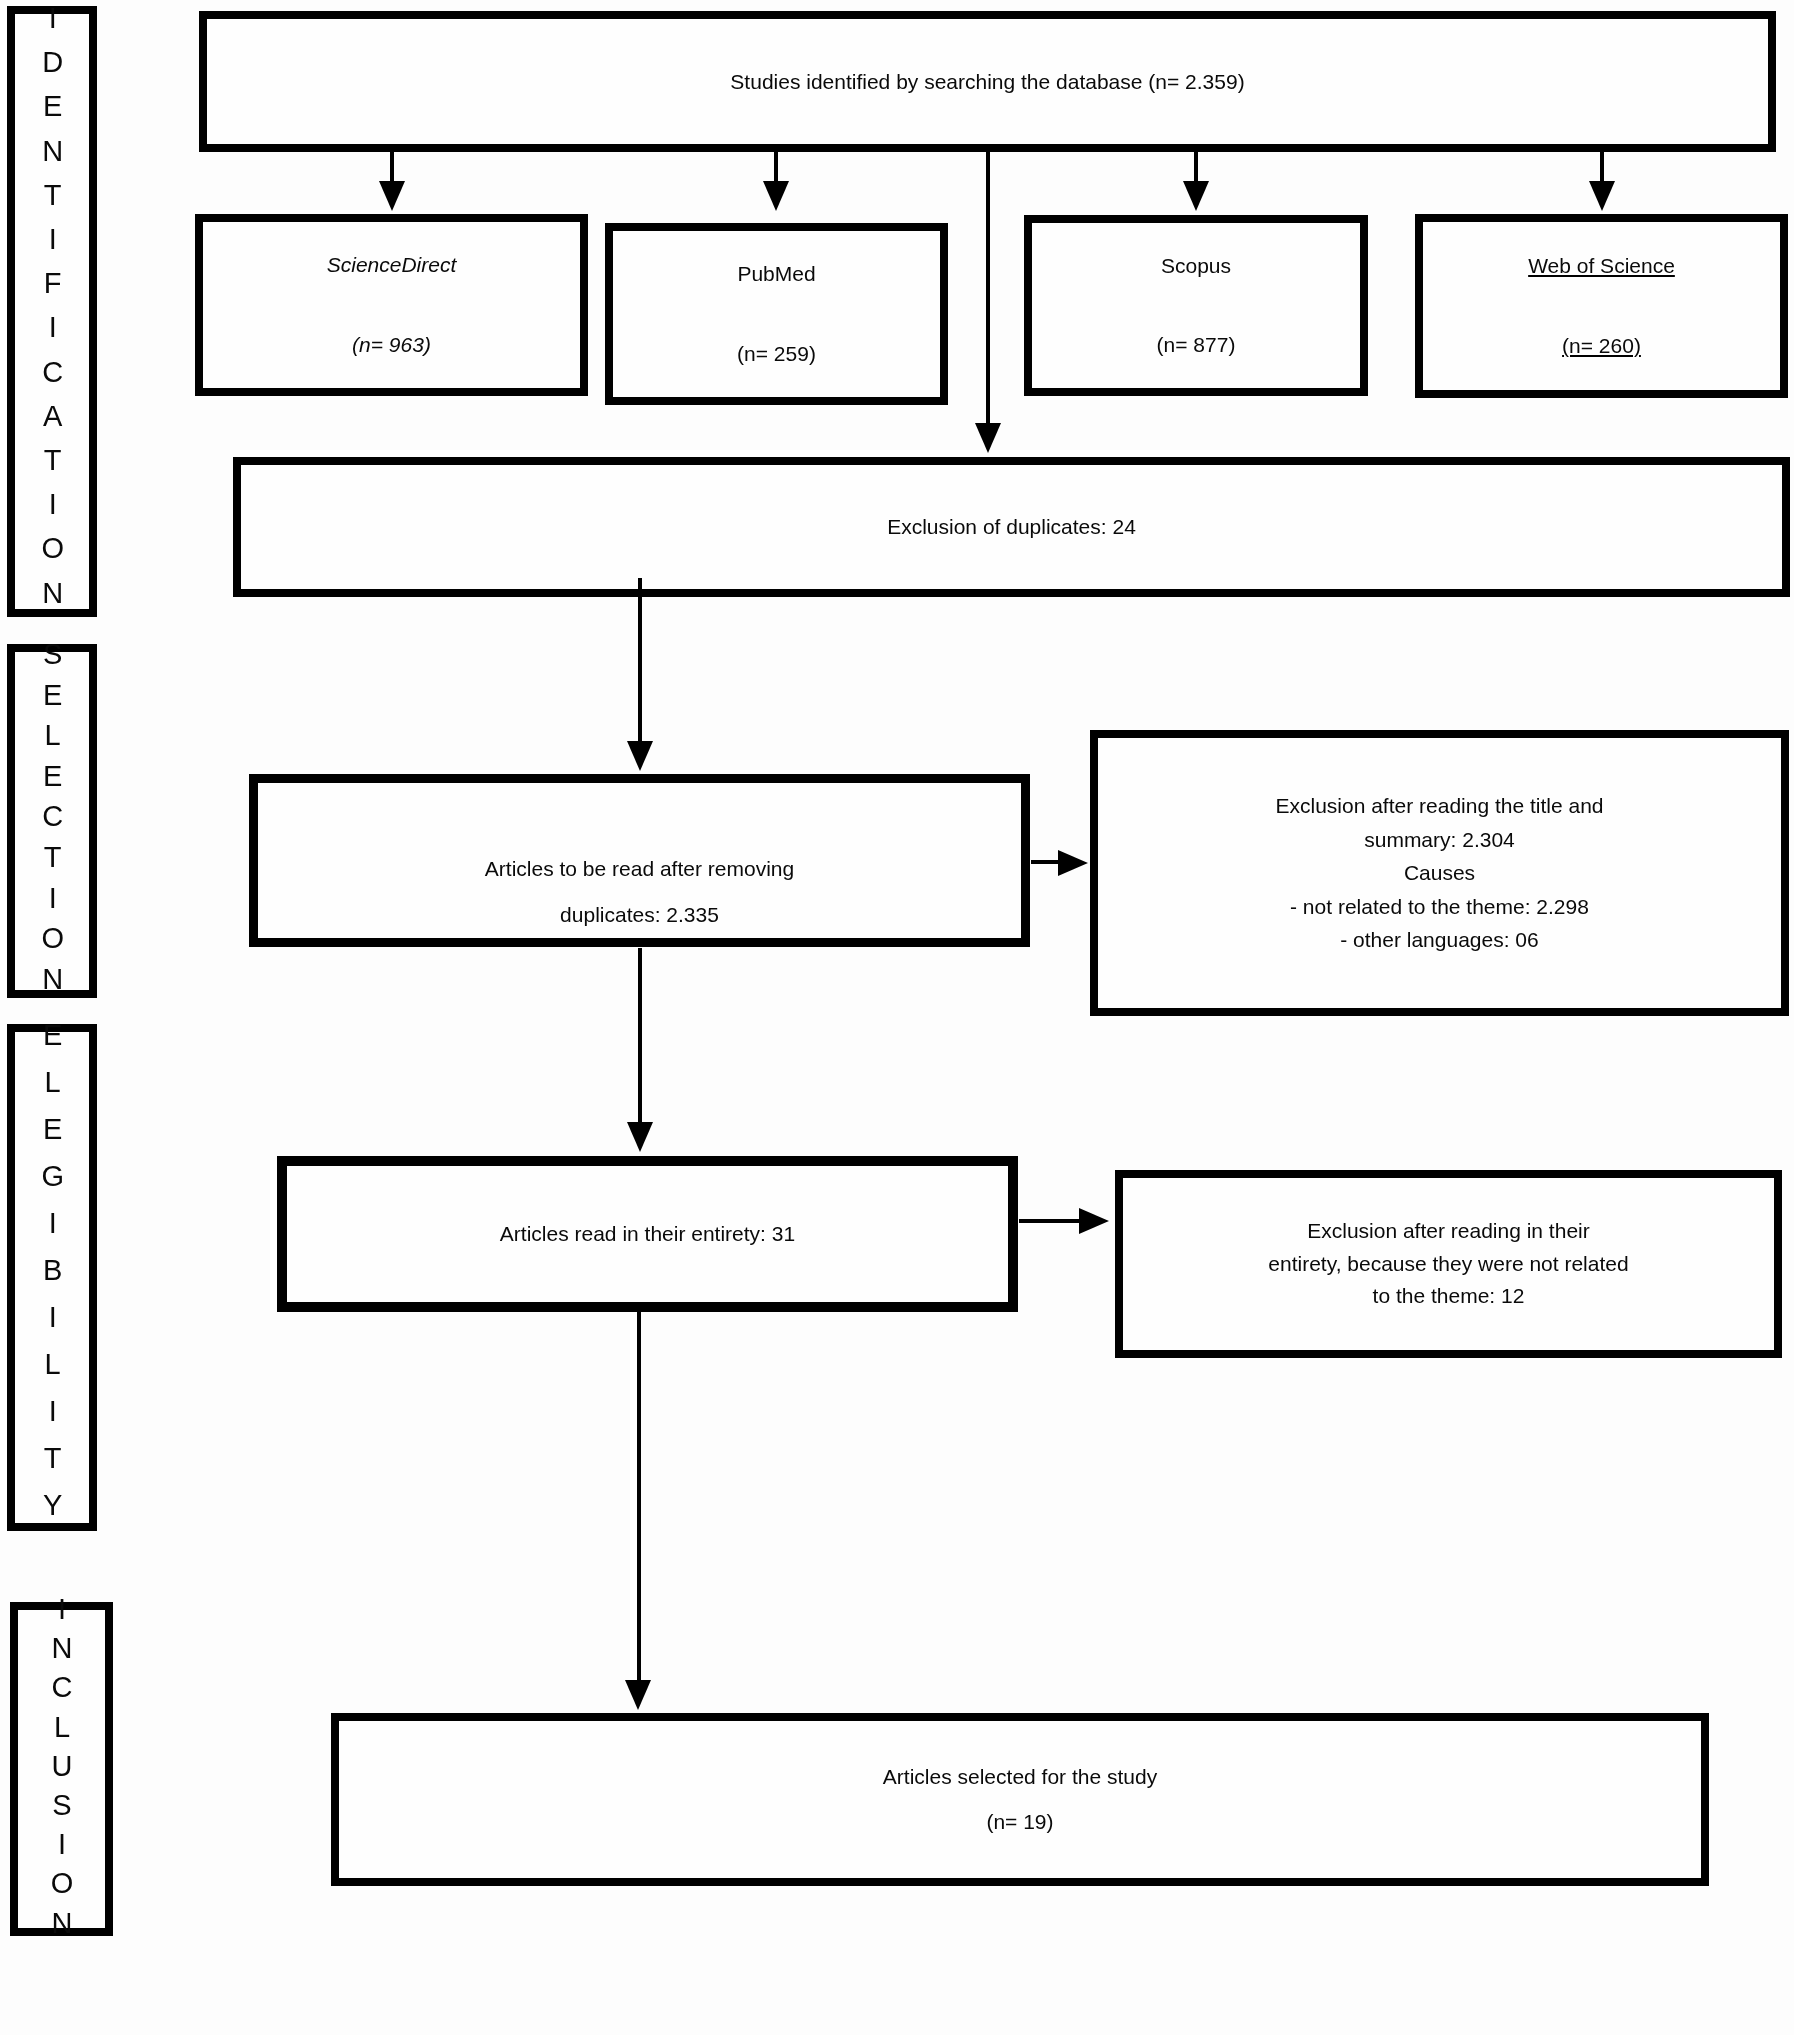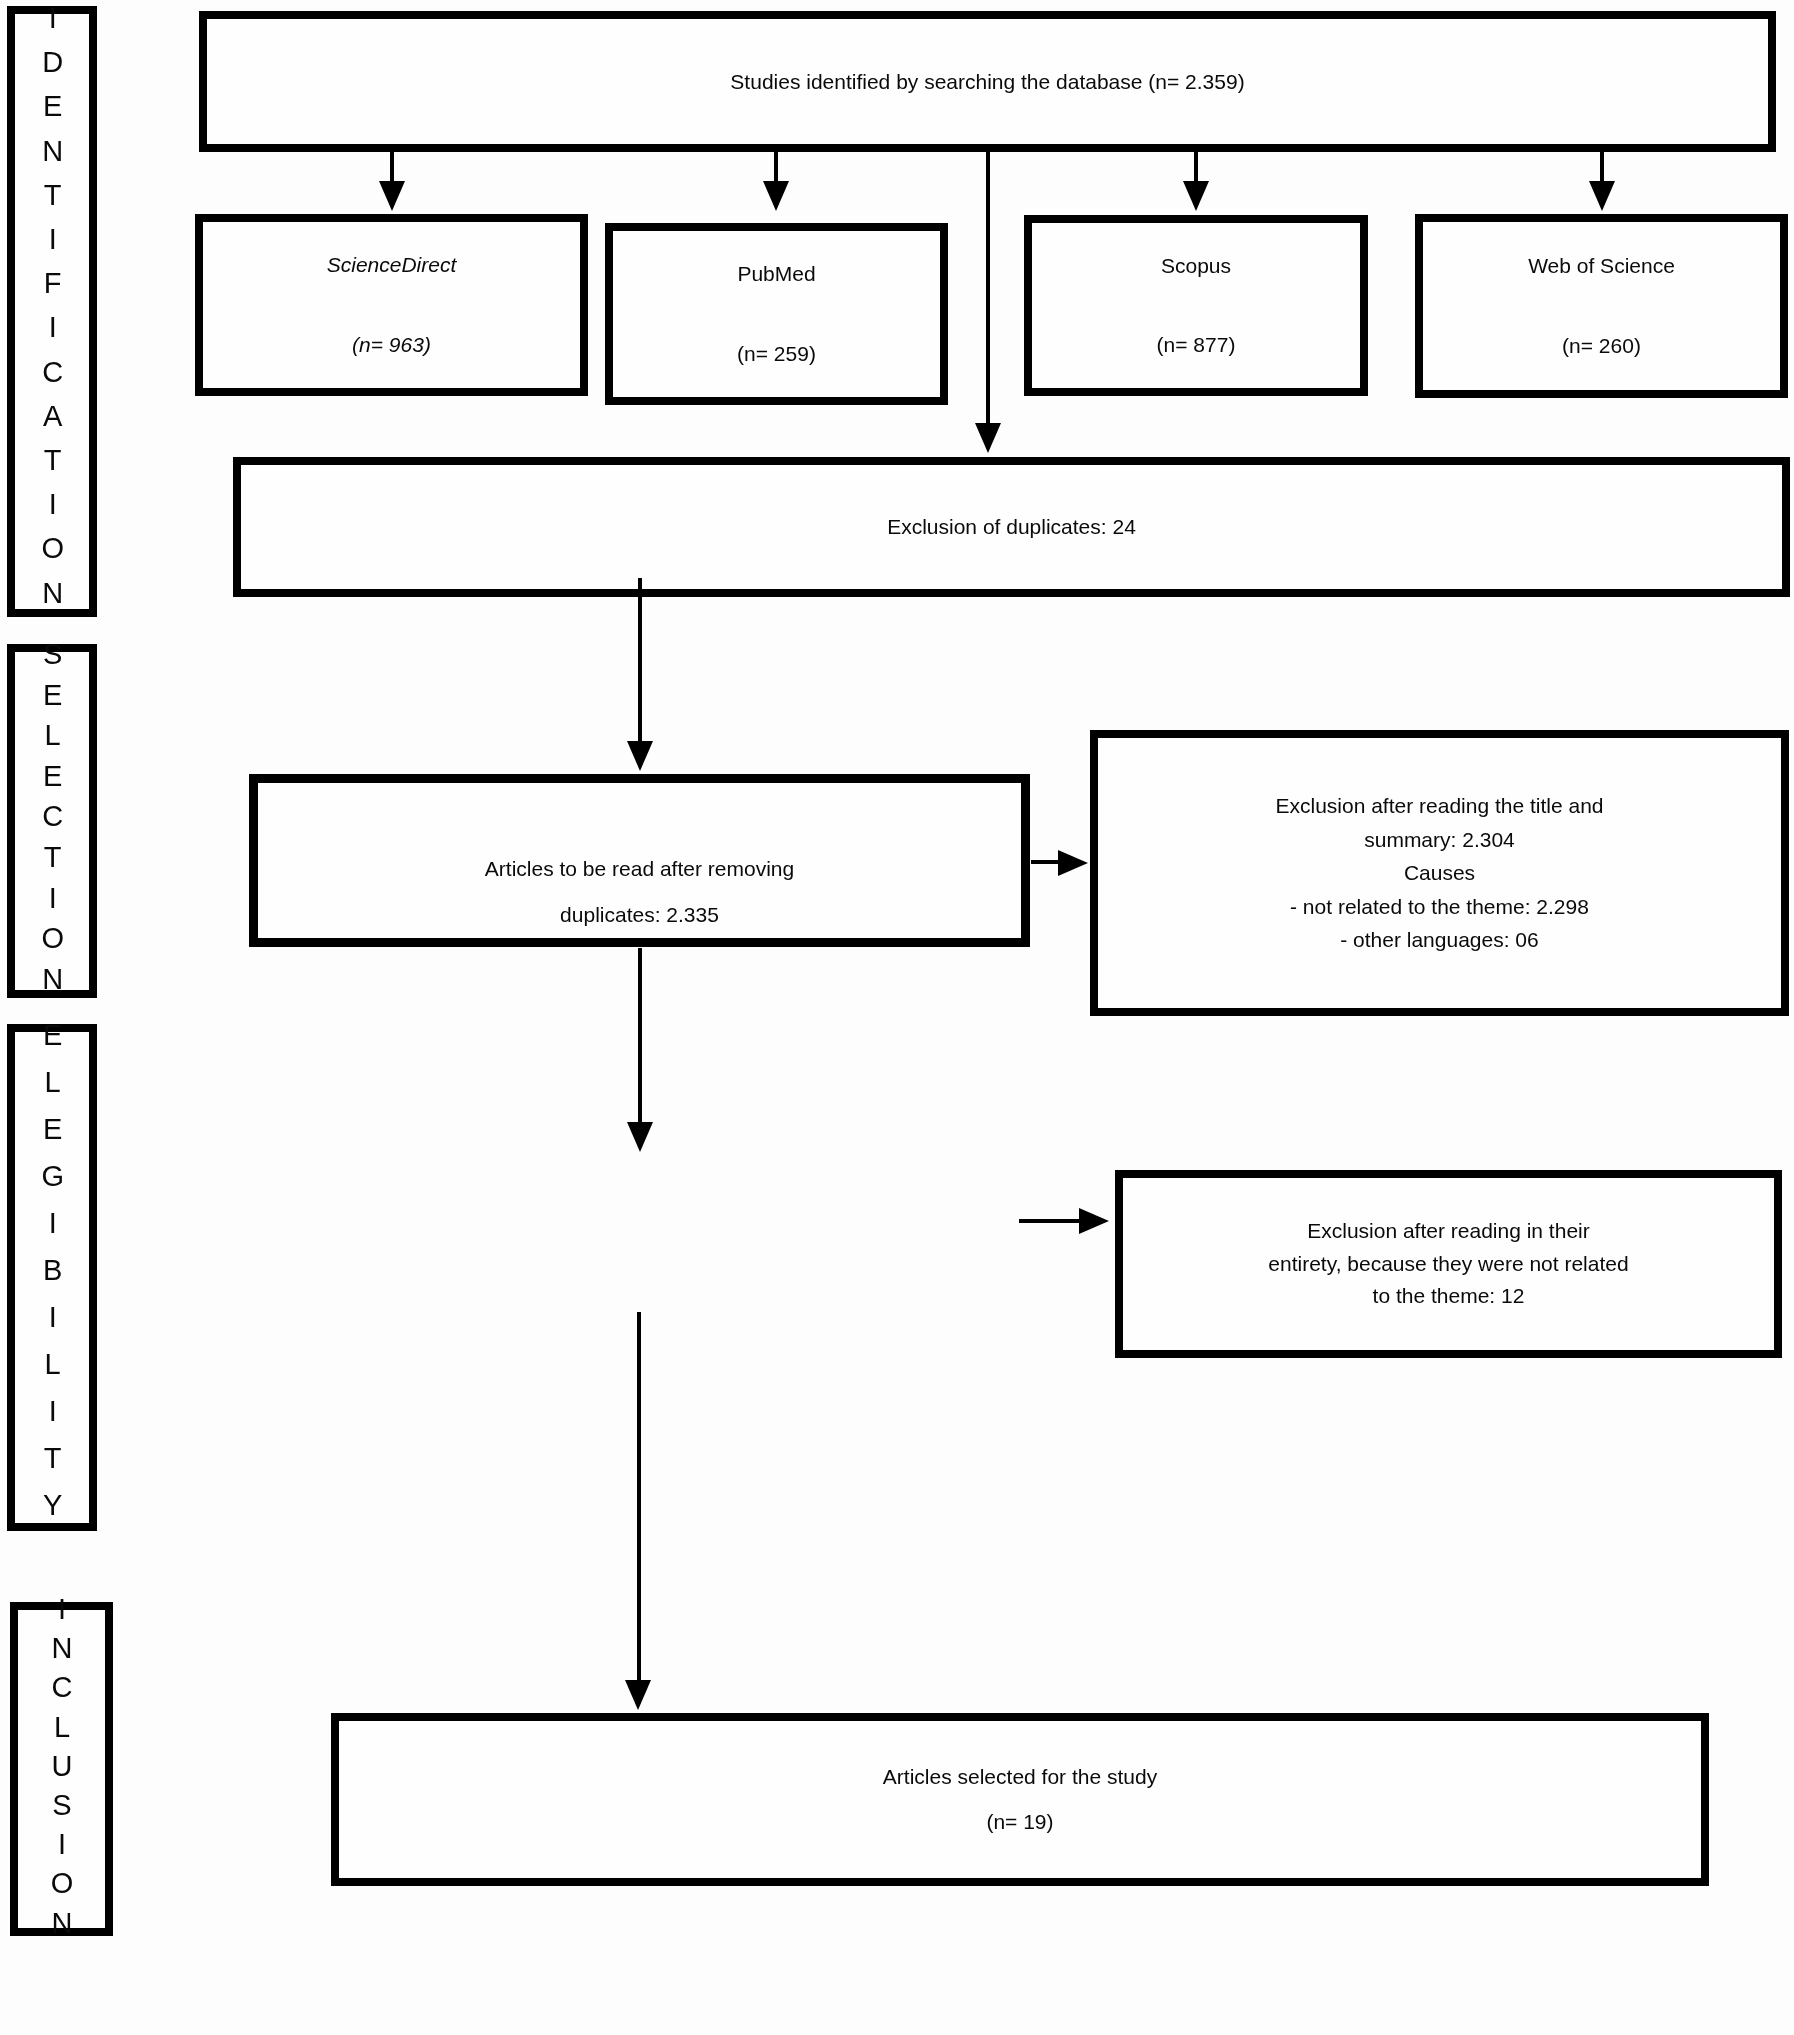--- a/index.html
+++ b/index.html
@@ -67,21 +67,21 @@
     position: absolute; width: 0; height: 0;
     border-top: 13px solid transparent;
     border-bottom: 13px solid transparent;
     border-left: 30px solid #000;
   }
   
   #box-identified   { left: 199px;  top: 10.8px;   width: 1577px; height: 141px; }
   #box-db1          { left: 195px;  top: 214px;  width: 393px;  height: 182px; font-style: italic; }
   #box-db2          { left: 605px;  top: 223px;  width: 343px;  height: 182px; }
   #box-db3          { left: 1024px; top: 215px;  width: 344px;  height: 181px; }
-  #box-db4          { left: 1415px; top: 214px;  width: 373px;  height: 184px; }
+  #box-db4          { left: 1415px; top: 214px;  width: 373px;  height: 184px; text-decoration: underline; }
   #box-duplicates   { left: 233px;  top: 457px;  width: 1557px; height: 140px; }
   #box-toread       { left: 249px;  top: 774px; width: 781px; height: 173px; border-width: 9.3px; align-items: flex-end; }
   #box-excl-title   { left: 1090px; top: 730px; width: 699px;  height: 286px; border-width: 8px; }
   #box-entirety     { left: 277px;  top: 1156px; width: 741px; height: 156px; border-width: 10px; }
   #box-excl-ent     { left: 1115px; top: 1170px; width: 667px;  height: 188px; border-width: 8px; }
   #box-selected     { left: 288px;  top: 1713px; width: 1378px; height: 173px; border-width: 8px; margin-left: 43px; }
   #phase-ident { left: 7.2px; top: 5.7px;    width: 90px; height: 611px; }
   #phase-sel   { left: 7.2px; top: 644px;  width: 90px; height: 354px; }
   #phase-eleg  { left: 7.2px; top: 1024px; width: 90px; height: 507px; }
   #phase-incl  { left: 10px; top: 1602px; width: 103px; height: 334px; }
@@ -185,20 +185,23 @@
 Causes
 - not related to the theme: 2.298
 - other languages: 06</div>
   </div>
 
   <div>
     <div class="vline" style="left:638px; top:948px; height:176px;"></div>
     <div class="vhead" style="left:627px; top:1122px;"></div>
   </div>
 
+  <div class="box" id="box-entirety">
+    <div class="box-label">Articles read in their entirety: 31</div>
+  </div>
 
   <div>
     <div class="hline" style="left:1019px; top:1219px; width:63px;"></div>
     <div class="hhead" style="left:1079px; top:1208px;"></div>
   </div>
 
   <div class="box" id="box-excl-ent">
     <div class="box-label lh-excl2">Exclusion after reading in their
 entirety, because they were not related
 to the theme: 12</div>

